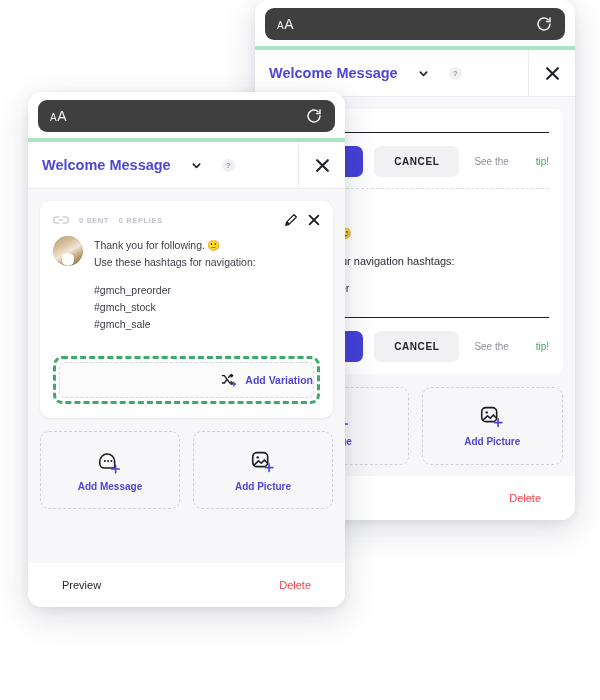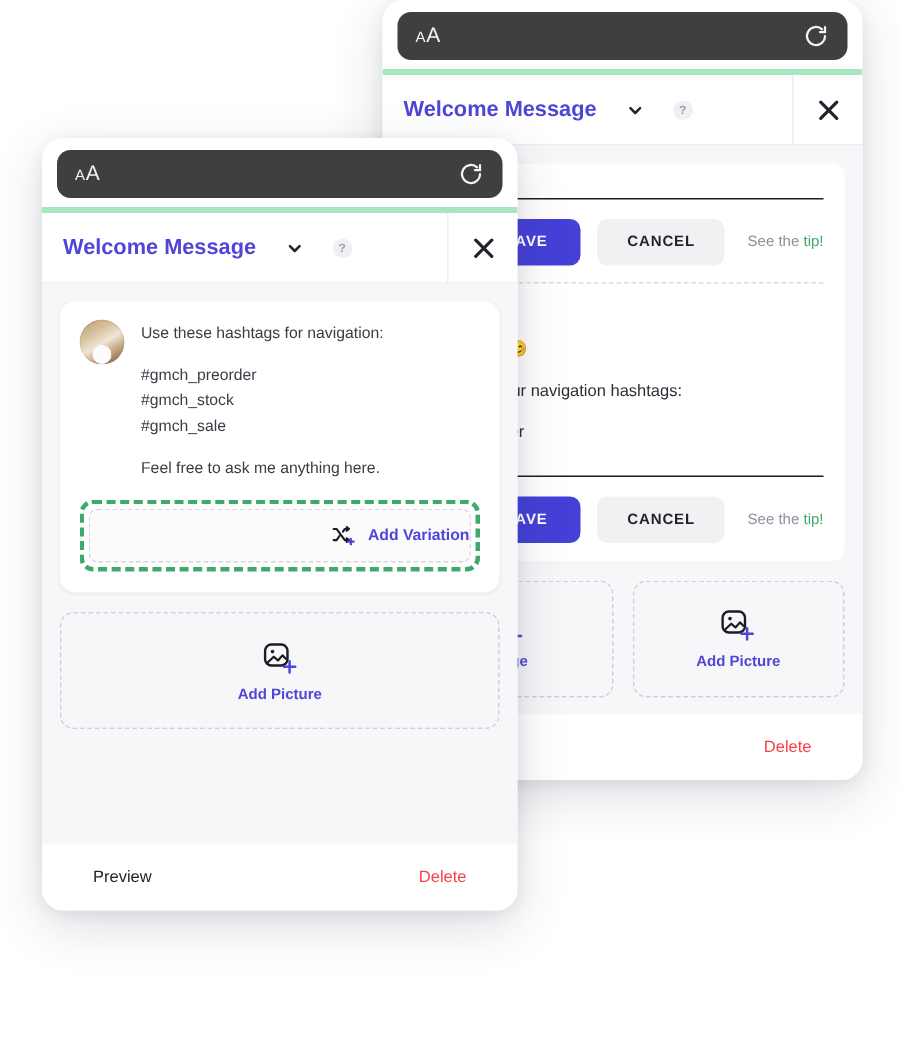--- a/index.html
+++ b/index.html
@@ -274,21 +274,21 @@
     letter-spacing: .6px;
     border-radius: 7px;
     padding: 10px 20px;
     border: none;
   }
   .tip {
     font-size: 10px;
     color: #8e8e9c;
     margin-left: 4px;
   }
-  .tip b { color: #3fa96b; font-weight: normal; }
+  .tip b { color: #3fa96b; font-weight: normal; margin-left: 24px; }
   .divider-dotted {
     border-top: 1px dashed #dcdce4;
     margin: 11px 0 9px 0;
   }
   .sep { height: 10px; }
 </style>
 </head>
 <body>
 
 <div class="stage">
@@ -417,31 +417,54 @@
       <div class="hdr-close">
         <svg class="x-icon" viewBox="0 0 14 14" fill="none" stroke="#23232d" stroke-width="2" stroke-linecap="round">
             <path d="M2 2l10 10M12 2L2 12"></path>
           </svg>
       </div>
     </div>
 
     <div class="body">
 
       <div class="msg-card">
+        <div class="msg-top">
+          <span>
+            <svg class="link-icon" viewBox="0 0 20 12" fill="none" stroke="#6b6b78" stroke-width="1.6" stroke-linecap="round">
+              <path d="M8 6H12"></path>
+              <path d="M7.5 2.2H4.6A3.8 3.8 0 0 0 4.6 9.8h2.9"></path>
+              <path d="M12.5 2.2h2.9a3.8 3.8 0 0 1 0 7.6h-2.9"></path>
+            </svg>
+          </span>
+          <span class="stat">0 SENT</span>
+          <span class="stat">0 REPLIES</span>
+          <span class="msg-top-spacer"></span>
+          <span>
+            <svg class="pencil-icon" viewBox="0 0 16 16" fill="none" stroke="#1b1b22" stroke-width="1.5" stroke-linejoin="round">
+              <path d="M11.4 1.9l2.7 2.7L5.6 13 2 14l1-3.6z"></path>
+              <path d="M3.1 10.6l2.5 2.5" stroke-width="2.6"></path>
+            </svg>
+          </span>
+          <span>
+            <svg class="msg-x-icon" viewBox="0 0 12 12" fill="none" stroke="#1b1b22" stroke-width="1.8" stroke-linecap="round">
+                <path d="M1.6 1.6l8.8 8.8M10.4 1.6L1.6 10.4"></path>
+              </svg>
+          </span>
+        </div>
 
         <div class="msg-row">
           <div class="avatar"></div>
           <div class="msg-text">
+            <div>Thank you for following. 🙂</div>
             <div>Use these hashtags for navigation:</div>
             <span class="gap"></span>
             <div>#gmch_preorder</div>
             <div>#gmch_stock</div>
             <div>#gmch_sale</div>
             <span class="gap"></span>
-            <div>Feel free to ask me anything here.</div>
           </div>
         </div>
 
         <div class="variation-outer">
           <div class="variation-btn">
             <span>
               <svg class="shuffle-icon" viewBox="0 0 18 16" fill="none" stroke="#1b1b22" stroke-width="1.6" stroke-linecap="round" stroke-linejoin="round">
                 <path d="M1.5 3h2.2L10 11.5h2.3"></path>
                 <path d="M1.5 11.5h2.2L6.2 8"></path>
                 <path d="M8.6 5L10 3h2.3"></path>
@@ -452,20 +475,32 @@
             </span>
             <span class="variation-label">Add Variation</span>
           </div>
         </div>
       </div>
 
       <div class="tiles">
         <div class="tile">
           <span>
             <svg class="tile-icon" viewBox="0 0 30 26" fill="none">
+              <path d="M4 13a8 8 0 0 1 16 0v7H9a5 5 0 0 1-5-5z" stroke="#1b1b22" stroke-width="1.7" stroke-linejoin="round"></path>
+              <circle cx="9.5" cy="12.5" r="1.1" fill="#1b1b22"></circle>
+              <circle cx="13" cy="12.5" r="1.1" fill="#1b1b22"></circle>
+              <circle cx="16.5" cy="12.5" r="1.1" fill="#1b1b22"></circle>
+              <path d="M21 17v8M17 21h8" stroke="#4f46d6" stroke-width="1.8" stroke-linecap="round"></path>
+            </svg>
+          </span>
+          <span class="tile-label">Add Message</span>
+        </div>
+        <div class="tile">
+          <span>
+            <svg class="tile-icon" viewBox="0 0 30 26" fill="none">
               <rect x="4" y="3.5" width="16" height="15" rx="4.5" stroke="#1b1b22" stroke-width="1.7"></rect>
               <circle cx="9.3" cy="8.6" r="1.3" fill="#1b1b22"></circle>
               <path d="M5.6 16.6l4.6-4.3 3 2.6 3.2-3.6 2.4 2.4" stroke="#1b1b22" stroke-width="1.6" stroke-linecap="round" stroke-linejoin="round"></path>
               <path d="M21.5 15.5v8M17.5 19.5h8" stroke="#4f46d6" stroke-width="1.8" stroke-linecap="round"></path>
             </svg>
           </span>
           <span class="tile-label">Add Picture</span>
         </div>
       </div>
     </div>

